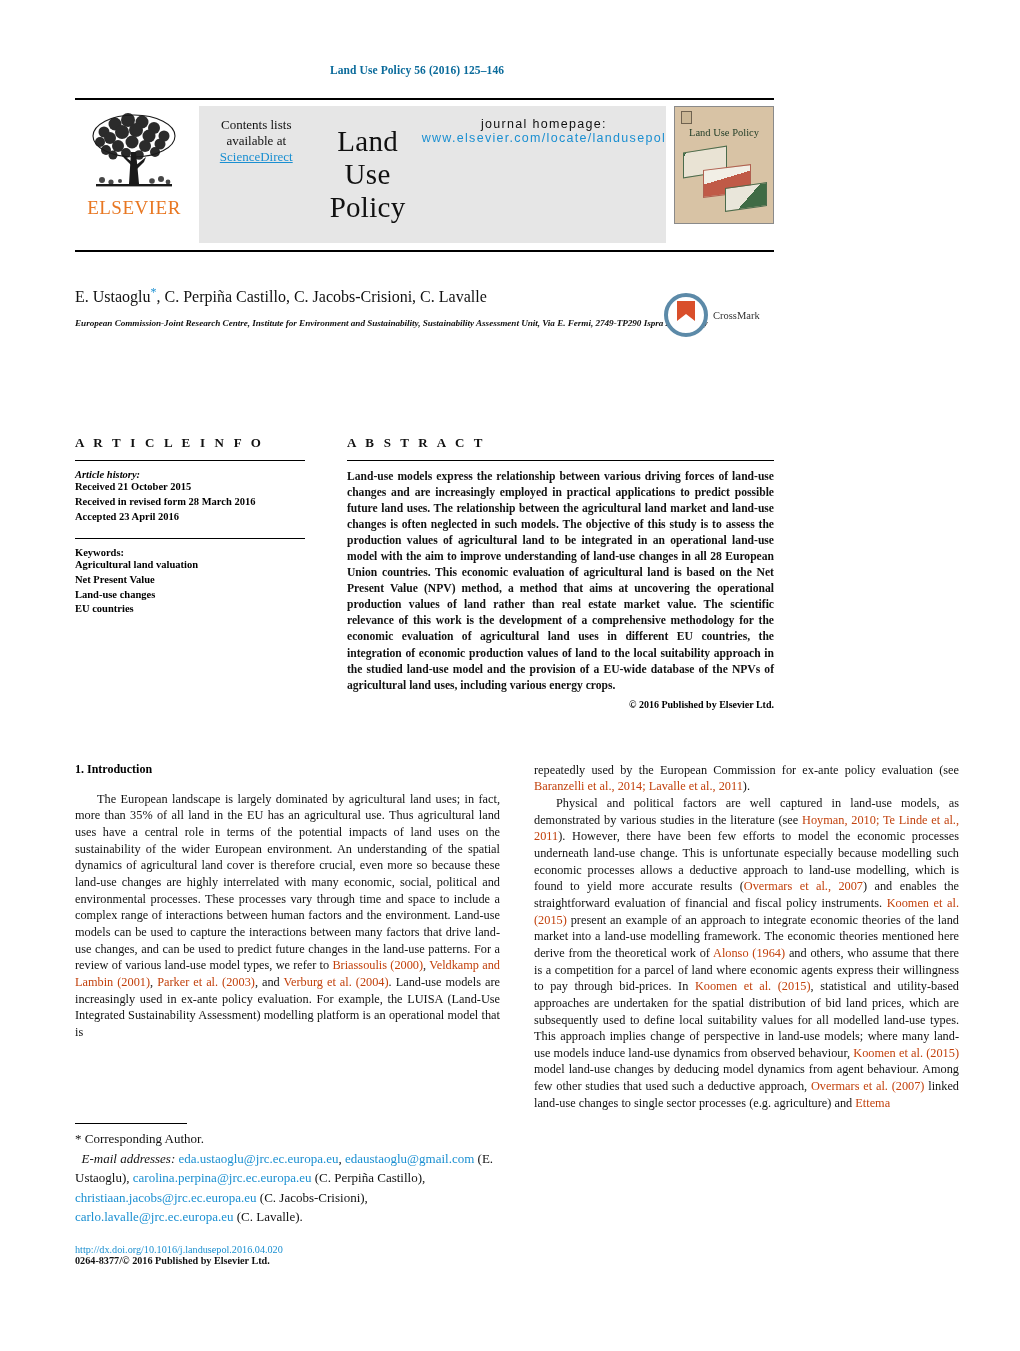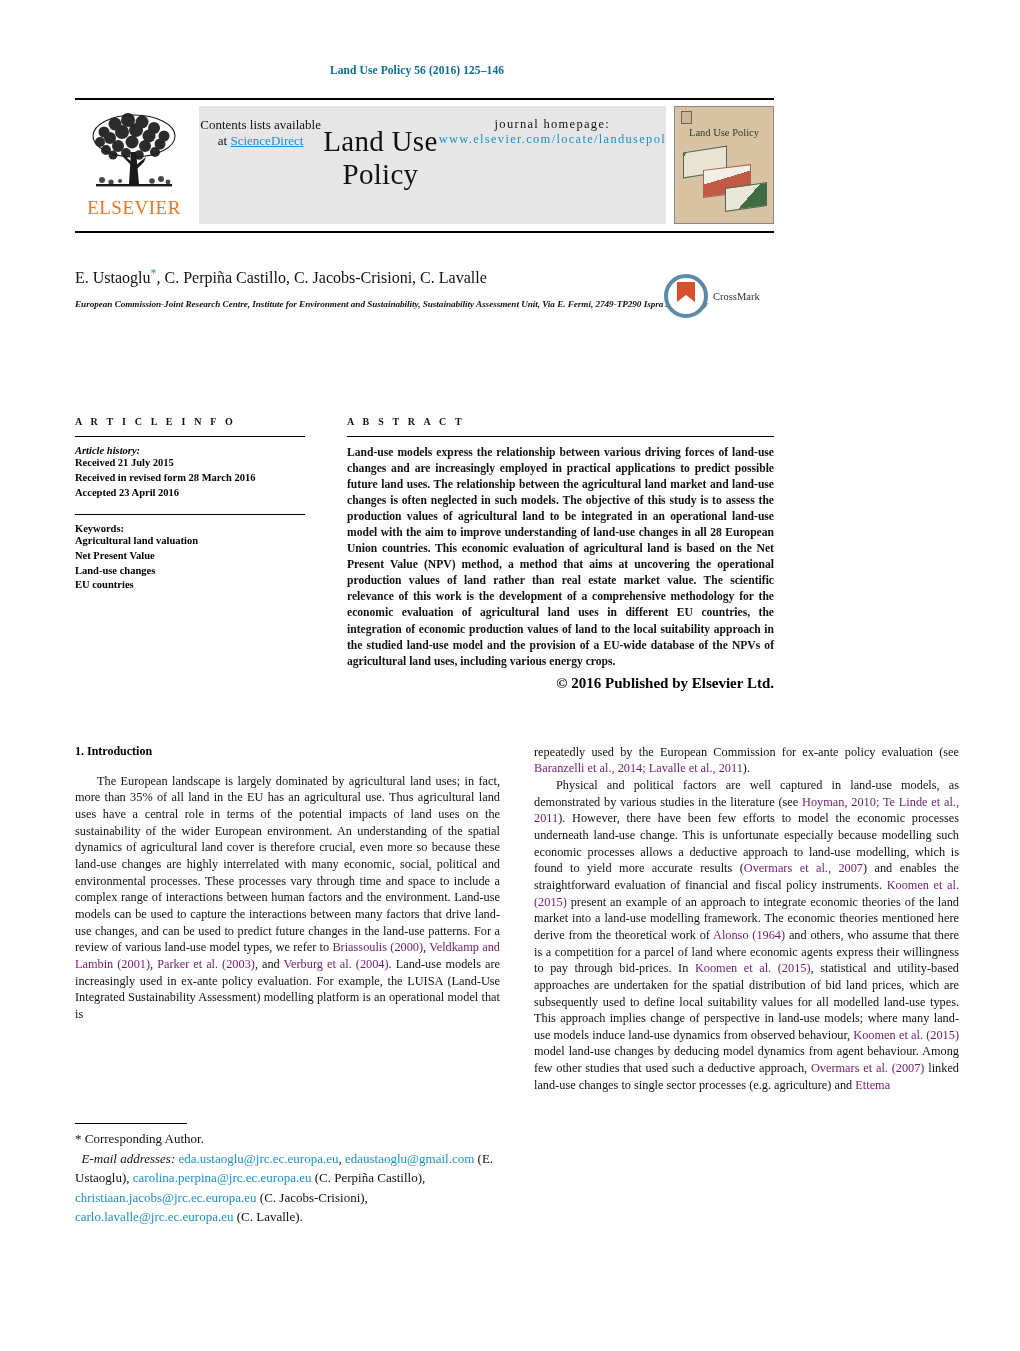--- a/index.html
+++ b/index.html
@@ -71,21 +71,21 @@
   .journal-title {
     font-size: 29px;
     font-family: "Liberation Serif", serif;
     letter-spacing: .3px;
     color: #111;
     margin: 8px 0 6px 0;
   }
   .homepage-line {
     font-size: 12.5px;
     letter-spacing: 1.3px;
-    font-family: Liberation Serif, serif;
+    font-family: Liberation Sans, sans-serif;
     color: #111;
   }
   .homepage-line a { color: #1a8fd1; text-decoration: none; }
 
   .cover-thumb {
     flex: 0 0 100px;
     width: 100px;
     height: 118px;
     border: 1px solid #8a8a8a;
     background: #d8c3a5;
@@ -149,21 +149,21 @@
   }
   .cm-label { font-size: 10.5px; color: #333; font-family: "Liberation Serif", serif; }
 
   
   .infoblock { margin: 40px 60px 0 75px; display: flex; gap: 0; }
   .col-info { width: 272px; flex: 0 0 272px; padding-right: 24px; }
   .col-abs { flex: 1 1 auto; }
 
   .sechead {
     font-family: "Liberation Serif", serif;
-    font-size: 10px;
+    font-size: 13px;
     font-weight: bold;
     letter-spacing: 3.2px;
     color: #111;
     margin-bottom: 9px;
   }
   .rule { border-top: 1px solid #000; margin: 0 0 8px 0; }
   .rule.short { width: 230px; }
   .hist-lab { font-size: 10.5px; font-style: italic; font-weight: bold; }
   .hist-line { font-size: 10.5px; font-weight: bold; line-height: 1.42; }
   .kw-gap { height: 13px; }
@@ -172,21 +172,21 @@
 
   .abstract-text {
     font-size: 11.6px;
     font-weight: bold;
     line-height: 1.385;
     text-align: justify;
     color: #111;
     margin-top: 1px;
   }
   .copyright {
-    font-size: 15px;
+    font-size: 10px;
     font-weight: bold;
     text-align: right;
     margin-top: 5px;
   }
 
   
   .bodycols {
     margin: 52px 60px 0 75px;
     display: flex;
     gap: 34px;
@@ -201,21 +201,21 @@
   }
   .para {
     font-size: 12.3px;
     line-height: 1.355;
     text-align: justify;
     text-indent: 22px;
     margin: 0;
     color: #111;
   }
   .para.cont { text-indent: 0; }
-  a.ref { color: #701a75; text-decoration: none; }
+  a.ref { color: #c2410c; text-decoration: none; }
 
   
   .footnotes {
     position: absolute;
     left: 75px;
     top: 1123px;
     width: 425px;
   }
   .fn-rule { border-top: 1px solid #000; width: 112px; margin-bottom: 5px; }
   .fn-line { font-size: 13px; line-height: 1.5; color: #111; }
@@ -312,21 +312,21 @@
       <span class="cm-label">CrossMark</span>
     </div>
   </div>
 
   <div class="infoblock">
 
     <div class="col-info">
       <div class="sechead">A R T I C L E   I N F O</div>
       <div class="rule short"></div>
       <div class="hist-lab">Article history:</div>
-      <div class="hist-line">Received 21 July 2015</div>
+      <div class="hist-line">Received 21 October 2015</div>
       <div class="hist-line">Received in revised form 28 March 2016</div>
       <div class="hist-line">Accepted 23 April 2016</div>
       <div class="kw-gap"></div>
       <div class="rule short"></div>
       <div class="kw-lab">Keywords:</div>
       <div class="kw-line">Agricultural land valuation</div>
       <div class="kw-line">Net Present Value</div>
       <div class="kw-line">Land-use changes</div>
       <div class="kw-line">EU countries</div>
     </div>
@@ -356,15 +356,19 @@
     <div class="fn-rule"></div>
     <div class="fn-line">*  Corresponding Author.</div>
     <div class="fn-line fn-mail">
       &nbsp;&nbsp;<span class="ital">E-mail addresses:</span>
       <a href="#">eda.ustaoglu@jrc.ec.europa.eu</a>,
       <a href="#">edaustaoglu@gmail.com</a>
       <span>(E. Ustaoglu), </span><a href="#">carolina.perpina@jrc.ec.europa.eu</a><span> (C. Perpiña Castillo),</span>
       <a href="#">christiaan.jacobs@jrc.ec.europa.eu</a><span> (C. Jacobs-Crisioni),</span>
       <a href="#">carlo.lavalle@jrc.ec.europa.eu</a><span> (C. Lavalle).</span>
     </div>
+    <div class="doi-block">
+      <div class="doi-link">http://dx.doi.org/10.1016/j.landusepol.2016.04.020</div>
+      <div class="issn">0264-8377/© 2016 Published by Elsevier Ltd.</div>
+    </div>
   </div>
 
 </div>
 
 </body></html>

